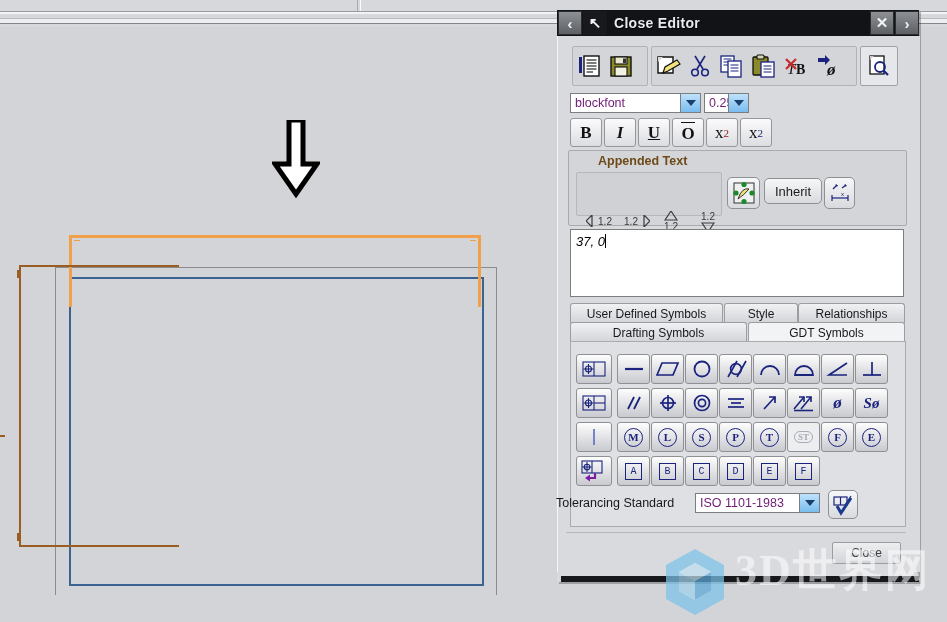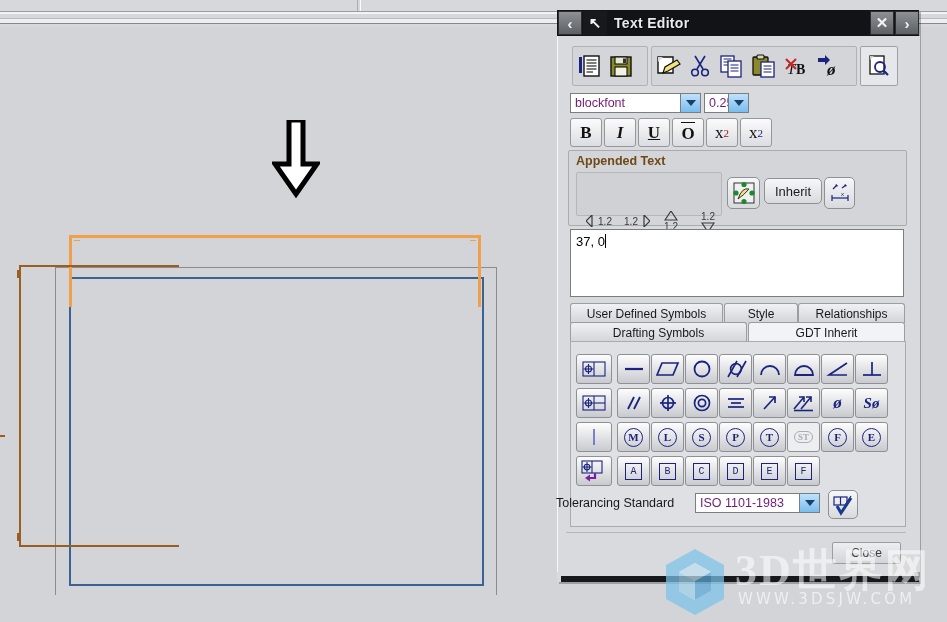--- a/index.html
+++ b/index.html
@@ -100,21 +100,21 @@
     display:flex;align-items:center;justify-content:center;
     font-size:17px;color:#111;font-family:"Liberation Serif", serif;
   }
 
   
   .groupbox{
     position:absolute;background:#d4d5d9;
     border:1px solid #a9abaf;border-radius:2px;
   }
   .group-title{
-    position:absolute;font-size:12.5px;font-weight:bold;color:#6d4a18;
+    position:absolute;font-size:12.5px;font-weight:bold;color:#6d4a18;margin-left:22px;
   }
   .inner-panel{
     position:absolute;background:#d0d1d5;border:1px solid #b5b7bb;border-radius:2px;
   }
   .mini-btn{
     position:absolute;display:flex;align-items:center;justify-content:center;
     font-size:10px;color:#3a3a3a;margin-top:28px;
   }
   .raised-btn{
     position:absolute;background:linear-gradient(#f6f7f8,#d9dadd);
@@ -123,20 +123,21 @@
     font-size:13px;color:#1b1b1b;
   }
 
   
   #te-textarea{
     position:absolute;left:570px;top:229px;width:334px;height:68px;
     background:#fff;border:1px solid #7b7d81;
     font-size:13px;color:#000;padding:4px 5px;box-sizing:border-box;
     font-family:"Liberation Sans", sans-serif;
     white-space:pre;
+    font-style:italic;
   }
   #te-caret{display:inline-block;width:1px;height:14px;background:#000;vertical-align:-2px;}
 
   
   .tab{
     position:absolute;height:19px;
     background:linear-gradient(#f0f1f3,#d3d4d8);
     border:1px solid #9b9da1;border-bottom:none;border-radius:3px 3px 0 0;
     display:flex;align-items:center;justify-content:center;
     font-size:12px;color:#16181c;
@@ -224,21 +225,21 @@
 
 <div id="cad-bottom-strip"></div>
 
 <div id="text-editor-window">
   <div id="te-shadow-r"></div>
   <div id="te-shadow-b"></div>
 
   <div id="te-titlebar">
     <div class="tb-btn">‹</div>
     <div class="tb-btn tb-pin">↖</div>
-    <div id="te-title">Text Editor</div>
+    <div id="te-title">Close Editor</div>
     <div class="tb-btn">✕</div>
     <div class="tb-btn">›</div>
   </div>
 
   <div id="te-body"></div>
 </div>
 
 <div class="tbar-group" style="left:572px;top:46px;width:74px;">
   <div class="tbar-icon">
     <svg width="26" height="26" viewBox="0 0 26 26">
@@ -437,21 +438,21 @@
   <span>Style</span>
 </div>
 <div class="tab" style="left:798px;top:303px;width:105px;">
   <span>Relationships</span>
 </div>
 
 <div class="tab" style="left:570px;top:322px;width:175px;">
   <span>Drafting Symbols</span>
 </div>
 <div class="tab active" style="left:748px;top:322px;width:155px;">
-  <span>GDT Inherit</span>
+  <span>GDT Symbols</span>
 </div>
 
 <div id="sym-panel"></div>
 
 <div class="sym-btn wide" style="left:576px;top:354px;">
   <svg width="24" height="20" viewBox="0 0 24 20">
       <rect x="1" y="3" width="22" height="14" fill="none" stroke="#1a237e" stroke-width="1.1"></rect>
       <line x1="12" y1="3" x2="12" y2="17" stroke="#1a237e" stroke-width="1.1"></line>
       <g stroke="#1a237e" stroke-width="1.1" fill="none">
         <circle cx="6.5" cy="10" r="3"></circle>
@@ -668,14 +669,13 @@
   <svg width="90" height="79" viewBox="0 0 90 79" style="position:absolute;left:0;top:0;">
     <g opacity="0.72">
       <path d="M45 6 L74 22 L74 56 L45 72 L16 56 L16 22 Z" fill="#7cc3e8"></path>
       <path d="M45 20 L61 29 L61 48 L45 57 L29 48 L29 29 Z" fill="#e8f4fb"></path>
       <path d="M45 20 L61 29 L45 38 L29 29 Z" fill="#bfe0f2"></path>
       <path d="M45 38 L61 29 L61 48 L45 57 Z" fill="#5aa9d6"></path>
       <path d="M45 38 L29 29 L29 48 L45 57 Z" fill="#9fd2ec"></path>
     </g>
   </svg>
   <div id="wm-text">3D世界网</div>
-  <div id="wm-url">WWW.3DSJW.COM</div>
 </div>
 
 </body></html>

